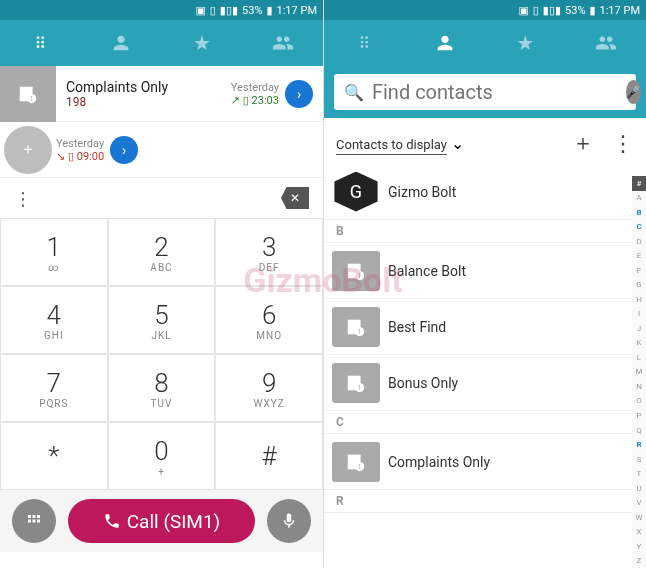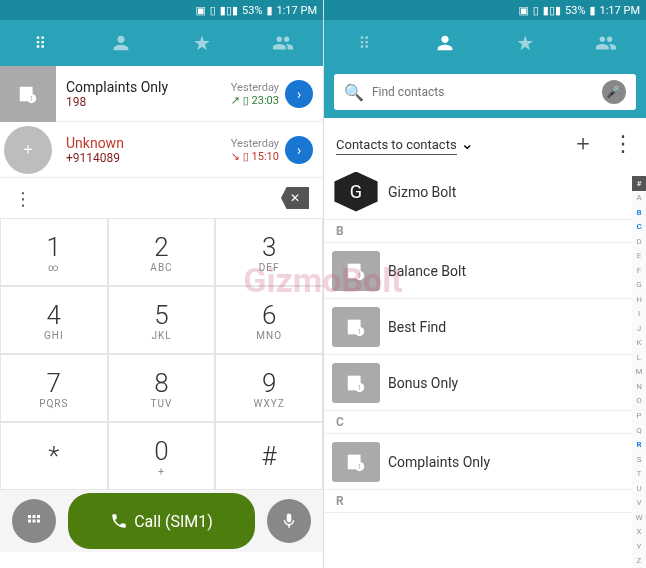--- a/index.html
+++ b/index.html
@@ -30,26 +30,26 @@
 .kb-header .dots { font-size: 18px; color: #555; }
 .kb-header .bksp { width: 28px; height: 22px; background: #555; color: #fff; border-radius: 3px 0 0 3px; display: flex; align-items: center; justify-content: center; font-size: 12px; clip-path: polygon(20% 0, 100% 0, 100% 100%, 20% 100%, 0 50%); }
 
 .keypad { display: grid; grid-template-columns: repeat(3, 1fr); }
 .key { height: 68px; border: 1px solid #e5e5e5; display: flex; flex-direction: column; align-items: center; justify-content: center; background: #fff; }
 .key .num { font-size: 26px; color: #333; font-weight: 300; }
 .key .letters { font-size: 10px; color: #888; letter-spacing: 1px; }
 
 .callbar { height: 62px; background: #f5f5f5; display: flex; align-items: center; justify-content: center; gap: 12px; padding: 0 12px; }
 .circbtn { width: 44px; height: 44px; border-radius: 50%; background: #888; color: #fff; display: flex; align-items: center; justify-content: center; }
-.callbtn { flex: 1; height: 56px; border-radius: 22px; background: #4d7c0f; color: #fff; display: flex; align-items: center; justify-content: center; font-size: 16px; gap: 6px; }
+.callbtn { flex: 1; height: 44px; border-radius: 22px; background: #be185d; color: #fff; display: flex; align-items: center; justify-content: center; font-size: 19px; gap: 6px; }
 
 
 .searchwrap { background: #2aa3b9; padding: 8px 10px; }
 .searchbar { background: #fff; border-radius: 3px; height: 36px; display: flex; align-items: center; padding: 0 10px; color: #999; }
-.searchbar input { border: none; outline: none; flex: 1; font-size: 12px; color: #555; }
+.searchbar input { border: none; outline: none; flex: 1; font-size: 20px; color: #555; }
 .searchbar .round { width: 24px; height: 24px; border-radius: 50%; background: #888; color: #fff; display: flex; align-items: center; justify-content: center; font-size: 12px; }
 
 .filterrow { display: flex; align-items: center; justify-content: space-between; padding: 10px 12px 6px; }
 .filterrow .label { font-size: 13px; border-bottom: 1px solid #555; padding-bottom: 2px; color: #333; }
 .filterrow .actions { display: flex; gap: 18px; align-items: center; font-size: 22px; color: #444; }
 
 .sectionhdr { display: flex; justify-content: space-between; font-size: 11px; color: #999; padding: 4px 12px; }
 .grouphdr { font-size: 12px; color: #999; padding: 4px 12px; border-bottom: 1px solid #eee; font-weight: bold; }
 
 .clist { flex: 1; overflow: hidden; }
@@ -116,27 +116,23 @@
         <div class="sub">198</div>
       </div>
       <div class="meta">
         <div>Yesterday</div>
         <div style="color:#2e7d32">↗ ▯ <span>23:03</span></div>
       </div>
       <div class="go">›</div>
     </div>
     <div class="callrow add">
       <div class="lefticon" style="border-radius:50%; margin:4px; width:48px; height:48px;">＋</div>
-      <div class="body">
-        <div class="title unknown">Unknown</div>
-        <div class="sub">+9114089</div>
-      </div>
       <div class="meta">
         <div>Yesterday</div>
-        <div style="color:#c0392b">↘ ▯ <span>15:10</span></div>
+        <div style="color:#c0392b">↘ ▯ <span>09:00</span></div>
       </div>
       <div class="go">›</div>
     </div>
   </div>
 
   <div class="kb-header">
     <div class="dots">⋮</div>
     <div class="bksp">✕</div>
   </div>
 
@@ -248,21 +244,21 @@
   <div class="searchwrap">
     <div class="searchbar">
       <span style="margin-right:8px; color:#aaa">🔍</span>
       <input placeholder="Find contacts" style="">
       <div class="round">🎤</div>
     </div>
   </div>
 
   <div class="filterrow">
     <div>
-      <span class="label">Contacts to contacts</span>
+      <span class="label">Contacts to display</span>
       <span> ⌄</span>
     </div>
     <div class="actions">
       <span>＋</span>
       <span>⋮</span>
     </div>
   </div>
 
 
   <div class="clist">

